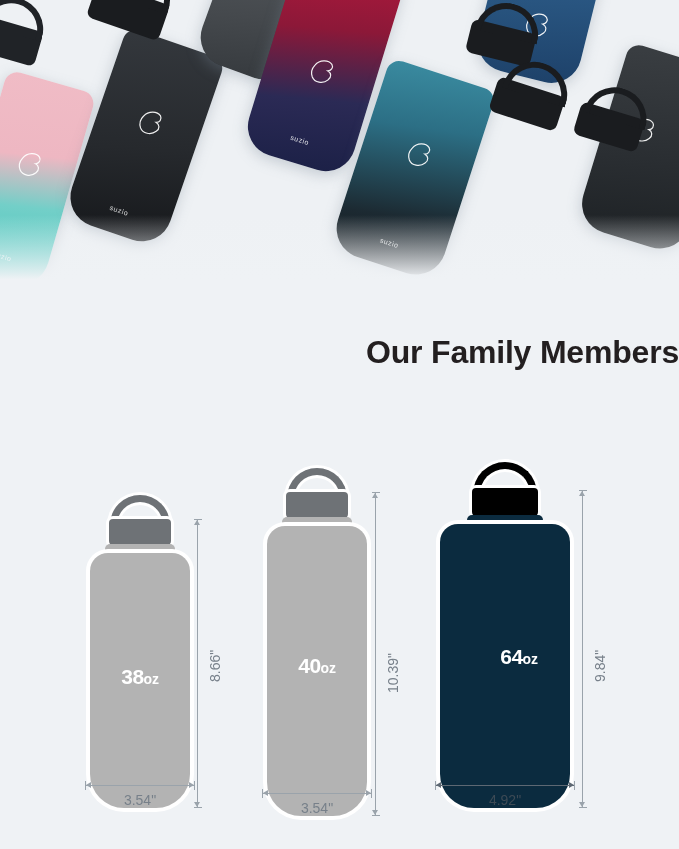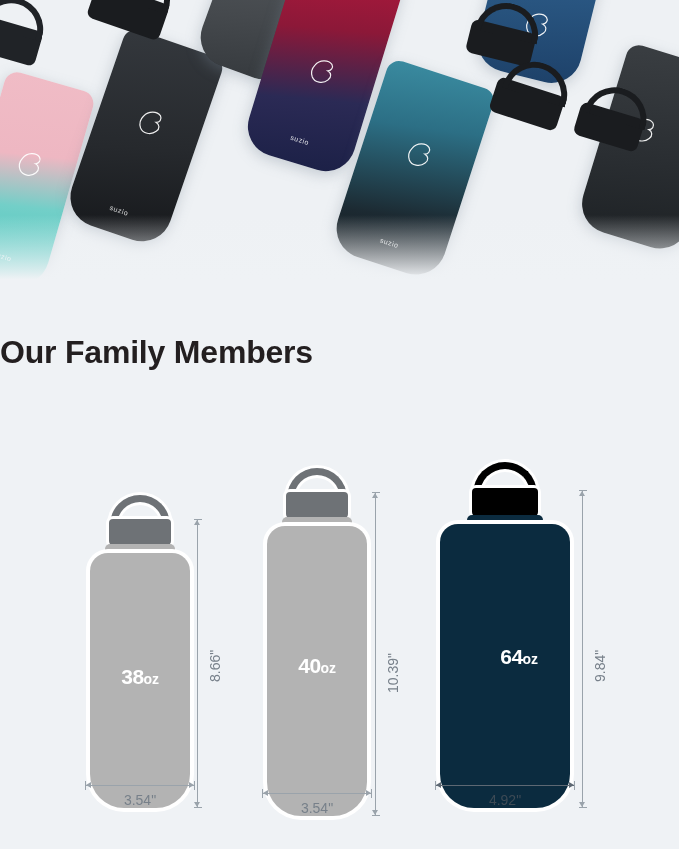--- a/index.html
+++ b/index.html
@@ -31,21 +31,21 @@
     font-size:7px;letter-spacing:.6px;color:#fff;opacity:.85;
     font-family:"Liberation Sans",sans-serif;
   }
   .cap{position:absolute;background:#1b1b1f;border-radius:7px;}
   .cap .ring{
     position:absolute;border:6px solid #1b1b1f;border-bottom:none;
     border-radius:50px 50px 0 0;background:transparent;
   }
   
   .title{
-    position:absolute;left:0;right:0;top:313px;text-align:left;
+    position:absolute;left:0;right:0;top:313px;text-align:right;
     font-size:32px;font-weight:bold;color:#231f20;letter-spacing:-.2px;
   }
   
   .diagrams{position:absolute;left:0;top:440px;width:679px;height:409px;}
   .unit{position:absolute;}
   .bottle{position:absolute;}
   .body{
     position:absolute;left:0;right:0;bottom:0;
     background:var(--col);
     border-radius:18px 18px 34px 34px;

